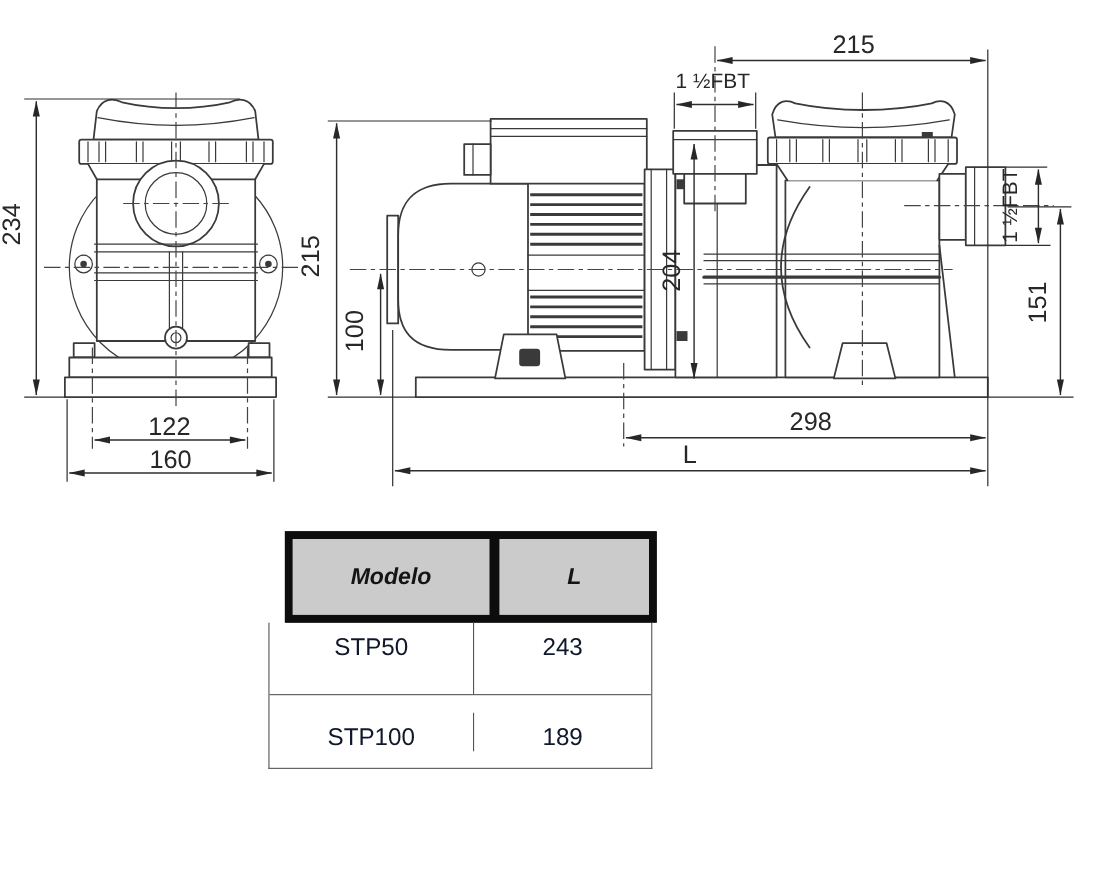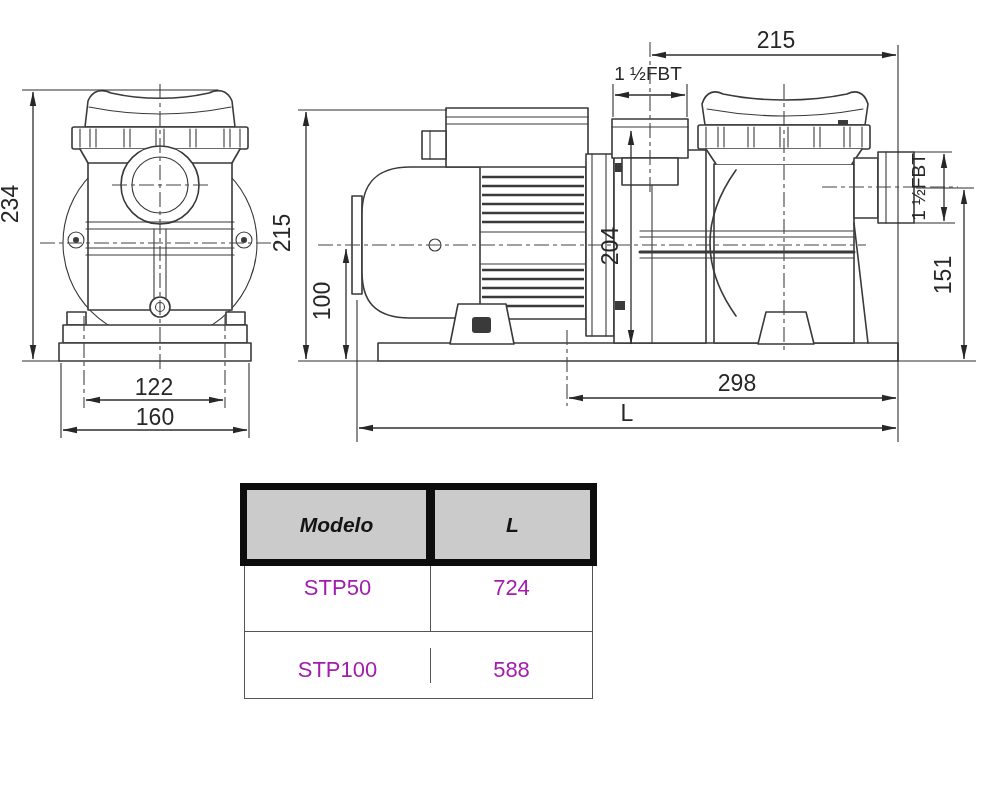--- a/index.html
+++ b/index.html
@@ -12,28 +12,28 @@
   .fin{stroke:#3a3a3a;stroke-width:2.6;}
   .bandthick{stroke-width:3;}
   .cl{fill:none;stroke:#444;stroke-width:1.1;stroke-dasharray:15 4 4 4;}
   .ext{fill:none;stroke:#2e2e2e;stroke-width:1.1;}
   .dim{fill:none;stroke:#2e2e2e;stroke-width:1.3;}
   .dk{fill:#3a3a3a;stroke:none;}
   .dim-num{font-family:"Liberation Sans",sans-serif;font-size:23px;fill:#272727;}
   .dim-sm{font-family:"Liberation Sans",sans-serif;font-size:19px;fill:#272727;}
   
   .table-wrap{position:absolute;left:240px;top:483px;width:357px;}
-  .thead{display:flex;background:#0d0d0d;border:7px solid #0d0d0d;gap:9px;height:69px;}
+  .thead{display:flex;background:#0d0d0d;border:7px solid #0d0d0d;gap:9px;height:69px;margin-left:19px;}
   .th{background:#cbcbcb;display:flex;align-items:center;justify-content:center;
       font-style:italic;font-weight:700;font-size:21px;color:#141414;}
   .th1{width:179px;} .th2{flex:1;}
   .tbody{margin:0 4px;border-left:1px solid #555;border-right:1px solid #555;border-bottom:1px solid #555;}
   .tr{display:flex;height:65px;border-bottom:1px solid #555;}
   .tr:last-child{border-bottom:none;height:66px;align-items:center;}
-  .td{font-size:22px;color:#a21caf;text-align:center;padding-top:9px;box-sizing:border-box;}
+  .td{font-size:22px;color:#0f172a;text-align:center;padding-top:9px;box-sizing:border-box;}
   .td1{width:186px;border-right:1px solid #555;} .td2{flex:1;}
 </style>
 </head>
 <body>
 
 <div id="stage">
 
   <svg width="997" height="470" viewBox="0 0 997 470" style="position:absolute;left:0;top:0;">
     <defs>
       <marker id="ah" markerUnits="userSpaceOnUse" markerWidth="16" markerHeight="12" viewBox="0 0 16 12" refX="15" refY="6" orient="auto-start-reverse">
@@ -248,22 +248,22 @@
   </svg>
 
   <div class="table-wrap">
     <div class="thead">
       <div class="th th1">Modelo</div>
       <div class="th th2">L</div>
     </div>
     <div class="tbody">
       <div class="tr">
         <div class="td td1">STP50</div>
-        <div class="td td2">724</div>
+        <div class="td td2">243</div>
       </div>
       <div class="tr">
         <div class="td td1">STP100</div>
-        <div class="td td2">588</div>
+        <div class="td td2">189</div>
       </div>
     </div>
   </div>
 
 </div>
 
 </body></html>

